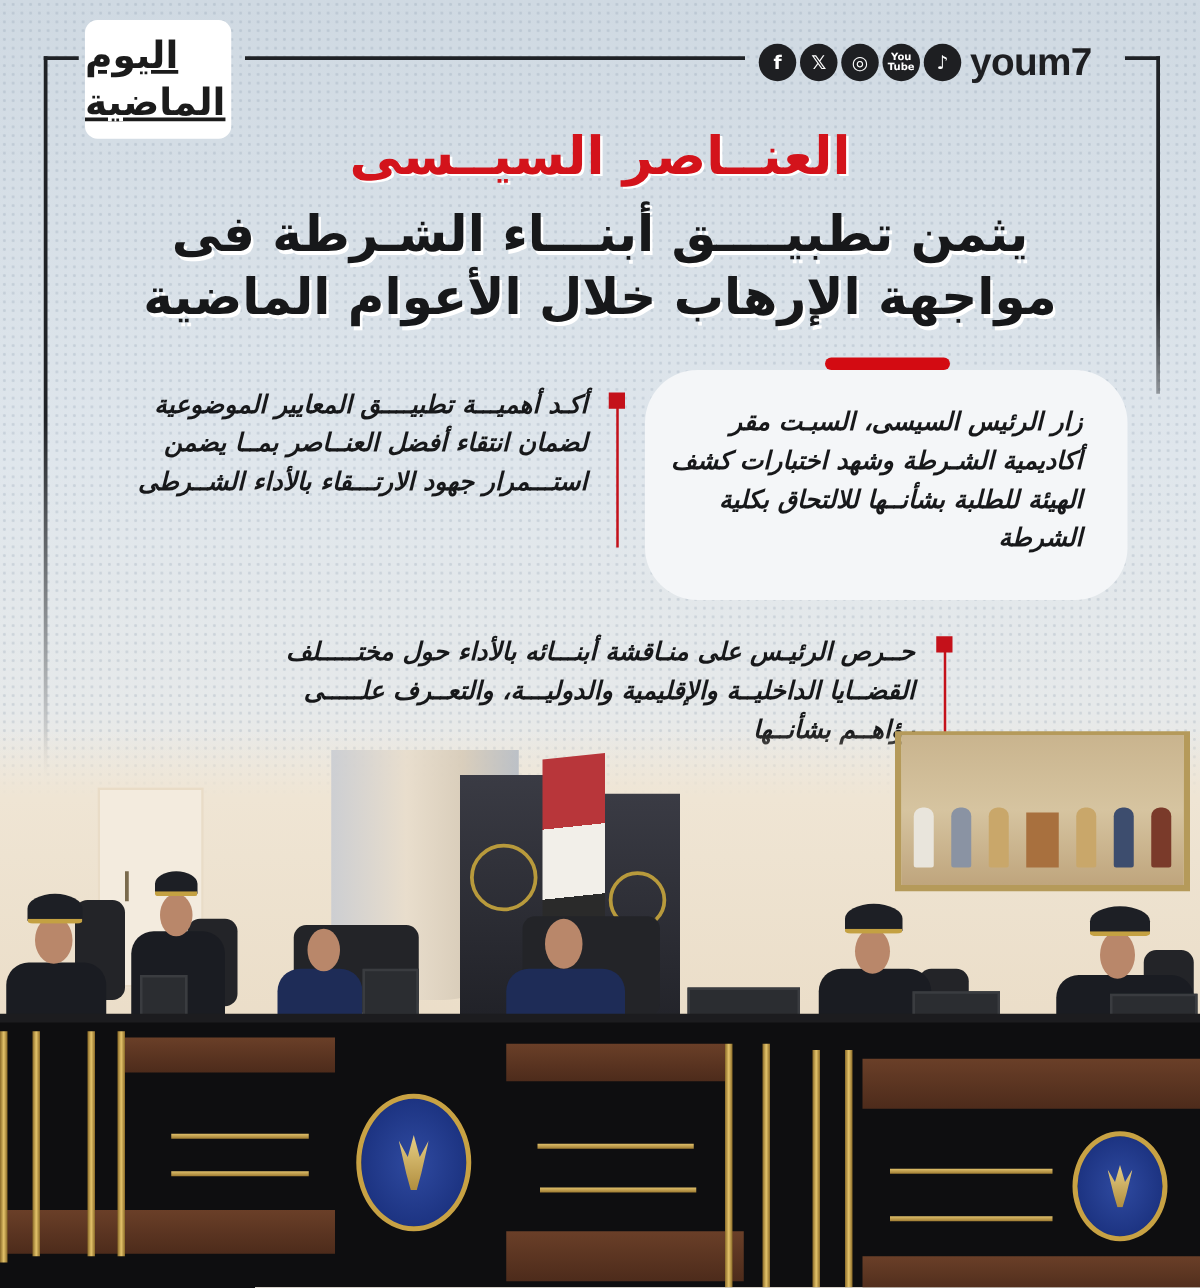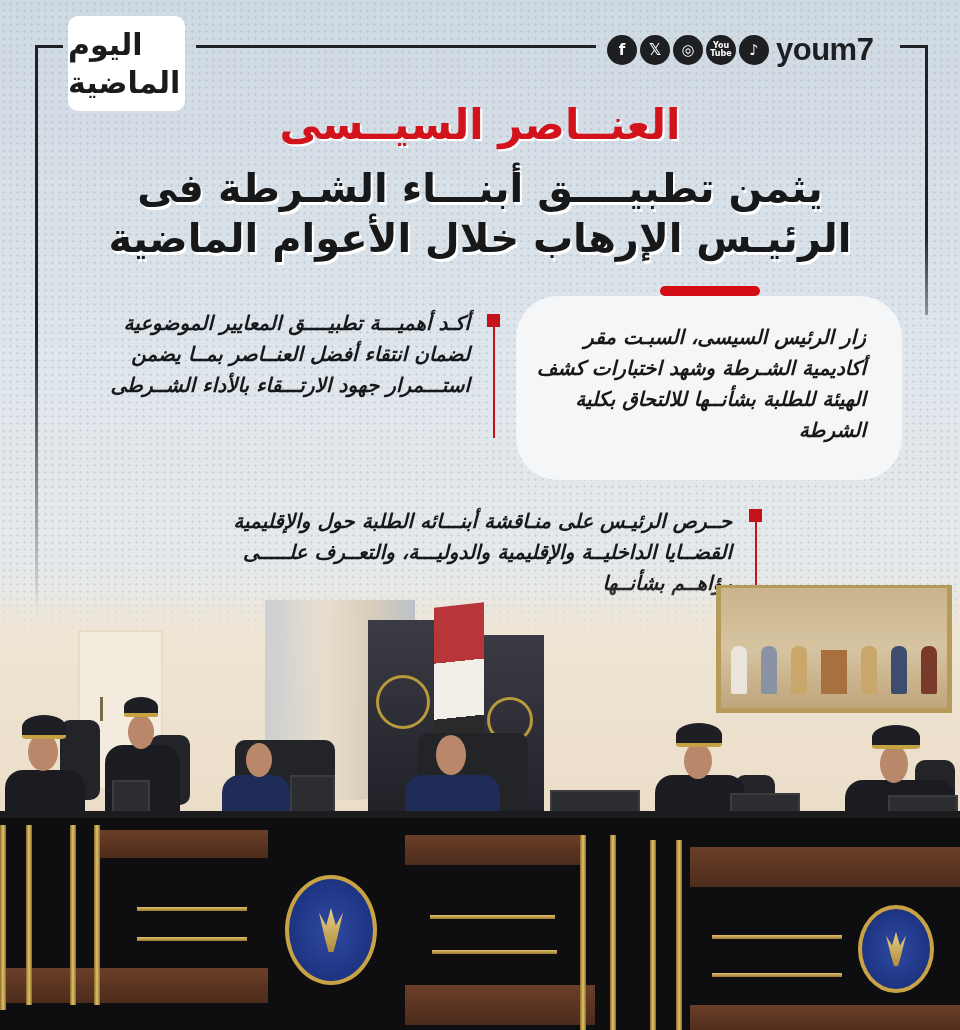--- a/index.html
+++ b/index.html
@@ -23,21 +23,21 @@
   .frame-right { position: absolute; left: 925px; top: 45px; width: 3px; height: 270px; background: linear-gradient(#1f2226 0%, #1f2226 70%, rgba(31,34,38,0.4) 100%); }
 
   
   .logo {
     position: absolute; left: 68px; top: 16px; width: 117px; height: 95px;
     background: #fff; border-radius: 10px;
     display: flex; flex-direction: column; align-items: flex-end; justify-content: center;
     padding-right: 10px; direction: rtl;
   }
   .logo-line { font-family: "DejaVu Sans", sans-serif; font-weight: 900; font-size: 30px; line-height: 38px; letter-spacing: -1px; }
-  .logo-line .blk { color: #1b1b1b; }
+  .logo-line .blk { color: #1b1b1b; text-decoration: underline; }
 
   
   .social { position: absolute; left: 607px; top: 33px; height: 34px; display: flex; align-items: center; gap: 3px; }
   .soc-icon {
     width: 30px; height: 30px; border-radius: 50%; background: #1e1f22; color: #fff;
     display: flex; align-items: center; justify-content: center;
     font-family: "DejaVu Sans", sans-serif; font-weight: bold; font-size: 15px;
   }
   .soc-icon.small { font-size: 8px; line-height: 8px; text-align: center; }
   .brand { font-family: "Liberation Sans", sans-serif; font-weight: bold; font-size: 31px; color: #1e1f22; margin-left: 4px; letter-spacing: -0.5px; }
@@ -133,36 +133,36 @@
   <span class="soc-icon">f</span>
   <span class="soc-icon">𝕏</span>
   <span class="soc-icon">◎</span>
   <span class="soc-icon small">You Tube</span>
   <span class="soc-icon">♪</span>
   <span class="brand">youm7</span>
 </div>
 
 <div class="title-red">العنــاصر السيــسى</div>
 <div class="title-black t1">يثمن تطبيــــق أبنـــاء الشـرطة فى</div>
-<div class="title-black t2">الرئيـس الإرهاب خلال الأعوام الماضية</div>
+<div class="title-black t2">مواجهة الإرهاب خلال الأعوام الماضية</div>
 <div class="divider"></div>
 
 <div class="card">
   <p>زار الرئيس السيسى، السبـت مقر أكاديمية الشـرطة وشهد اختبارات كشف الهيئة للطلبة بشأنــها للالتحاق بكلية الشرطة</p>
 </div>
 
 <div class="bullet b1">
   <span class="marker"></span>
   <span class="stem"></span>
   <p>أكـد أهميـــة تطبيــــق المعايير الموضوعية لضمان انتقاء أفضل العنــاصر بمــا يضمن استـــمرار جهود الارتـــقاء بالأداء الشــرطى</p>
 </div>
 <div class="bullet b2">
   <span class="marker"></span>
   <span class="stem"></span>
-  <p>حــرص الرئيـس على منـاقشة أبنـــائه الطلبة حول والإقليمية القضــايا الداخليــة والإقليمية والدوليـــة، والتعــرف علـــــى رؤاهــم بشأنــها</p>
+  <p>حــرص الرئيـس على منـاقشة أبنـــائه بالأداء حول مختـــــلف القضــايا الداخليــة والإقليمية والدوليـــة، والتعــرف علـــــى رؤاهــم بشأنــها</p>
 </div>
 
 <div class="photo">
   <div class="wall"></div>
   <div class="door"></div>
   <div class="door-handle"></div>
   <div class="curtain"></div>
   <div class="flag-dark" style="left:368px;top:35px;"></div>
   <div class="emblem-gold" style="left:376px;top:90px;"></div>
   <div class="flag-eg"></div>

